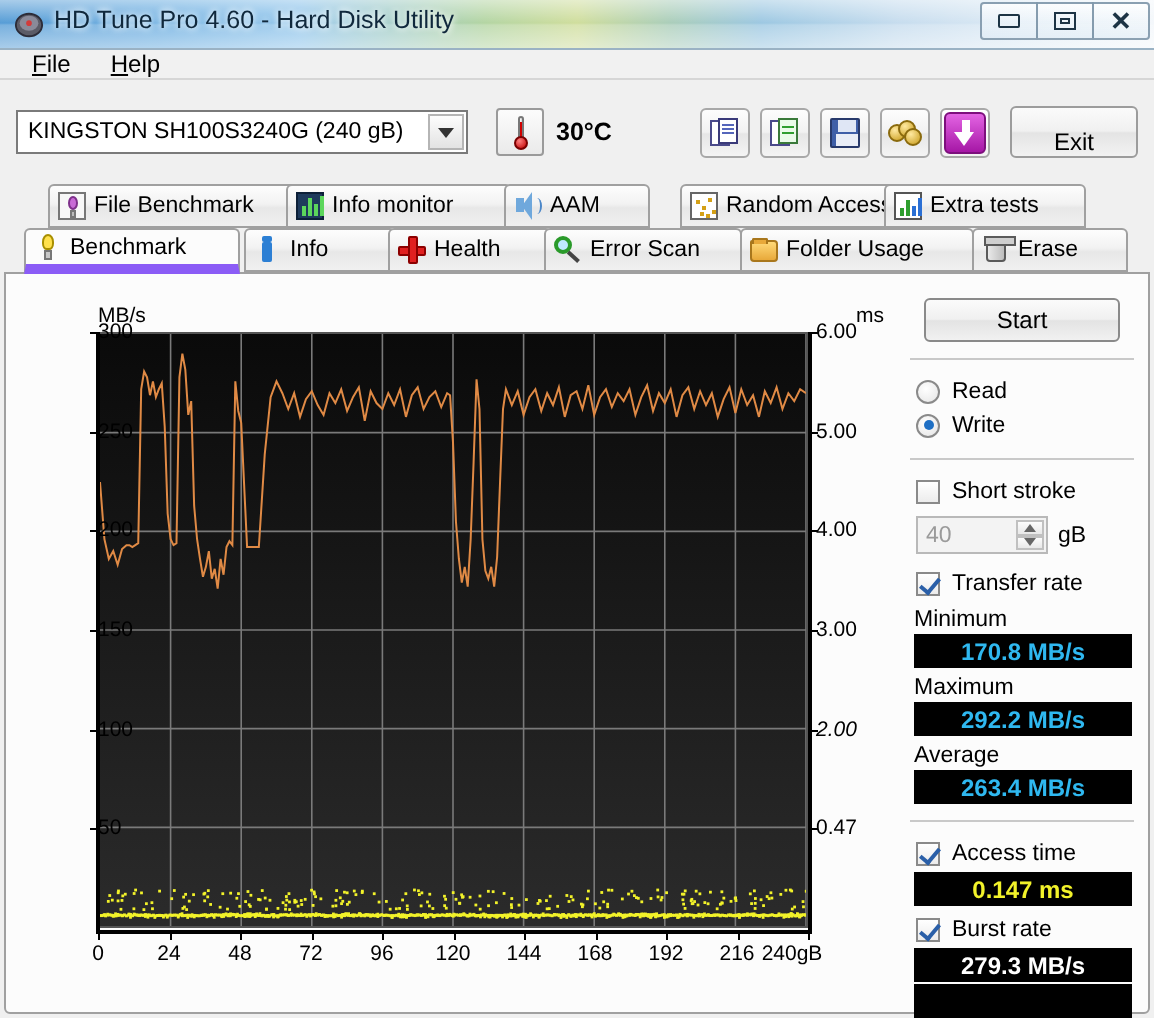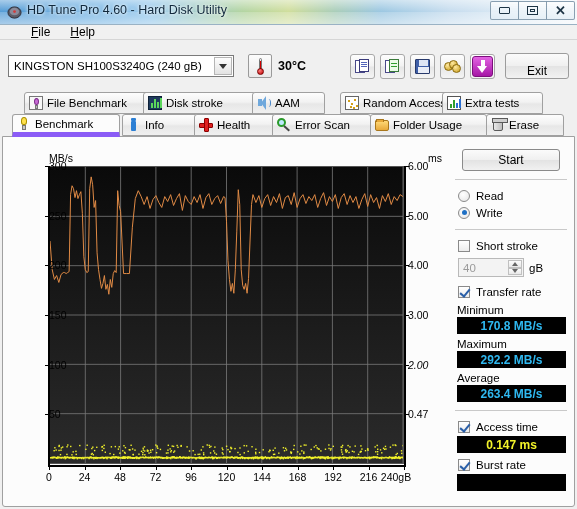--- a/index.html
+++ b/index.html
@@ -47,21 +47,21 @@
   .wbtn:last-child  { border-radius: 0 2px 2px 0; }
   .glyph-min { width: 11px; height: 7px; border: 1.4px solid #1d3445; border-radius: 1px; }
   .glyph-max { width: 11px; height: 9px; border: 1.4px solid #1d3445; position: relative; }
   .glyph-max::after { content:""; position:absolute; left:2px; top:2px; right:2px; bottom:2px; border:1.4px solid #1d3445; }
   .glyph-close { font-size: 13px; line-height: 1; font-weight: 700; }
 
   
   .menubar {
     position: absolute; left: 0; top: 25px; width: 577px; height: 15px;
     background: #f1f1f1; border-bottom: 1px solid #d6d6d6;
-    display: flex; align-items: center; padding-left: 21px;
+    display: flex; align-items: center; padding-left: 6px;
   }
   .menuitem { font-size: 12px; color: #000; padding: 2px 10px; }
   .menuitem u { text-decoration: underline; }
 
   
   .toolbar {
     position: absolute; left: 0; top: 46px; width: 577px; height: 44px;
     background: #f0f0f0;
   }
   .drivesel {
@@ -363,21 +363,21 @@
       </span>
       <span>File Benchmark</span>
     </div>
     <div class="tab" style="left:143px;width:113px">
       <span class="tabicon ti-chart">
         <span class="b" style="left:2px;height:5px"></span>
         <span class="b" style="left:5px;height:9px"></span>
         <span class="b" style="left:8px;height:6px"></span>
         <span class="b" style="left:11px;height:10px"></span>
       </span>
-      <span>Disk stroke</span>
+      <span>Info monitor</span>
     </div>
     <div class="tab" style="left:252px;width:73px">
       <span class="tabicon ti-spk">
         <span class="c"></span>
           <span class="t"></span>
           <span class="w"></span>
       </span>
       <span>AAM</span>
     </div>
     <div class="tab" style="left:340px;width:142px">
@@ -1463,19 +1463,22 @@
         <span>Access time</span>
       </div>
       <div class="valbox">
         <span class="val-yellow">0.147 ms</span>
       </div>
 
       <div class="optrow" style="margin-top:3px">
         <span class="chk on"></span>
         <span>Burst rate</span>
       </div>
+      <div class="valbox">
+        <span class="val-white">279.3 MB/s</span>
+      </div>
 
       <div class="valbox">
         
       </div>
     </div>
   </div>
 </div>
 
 </body></html>

